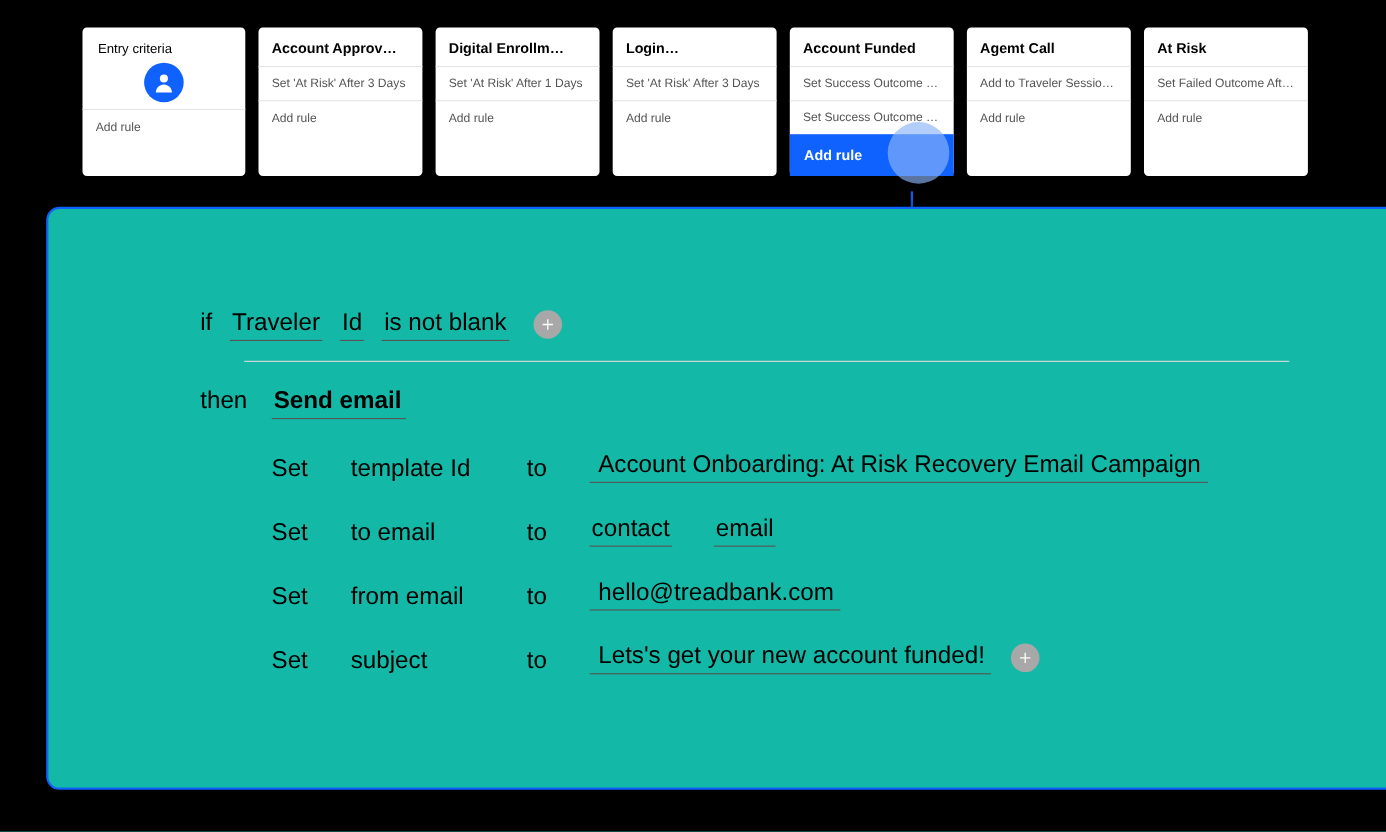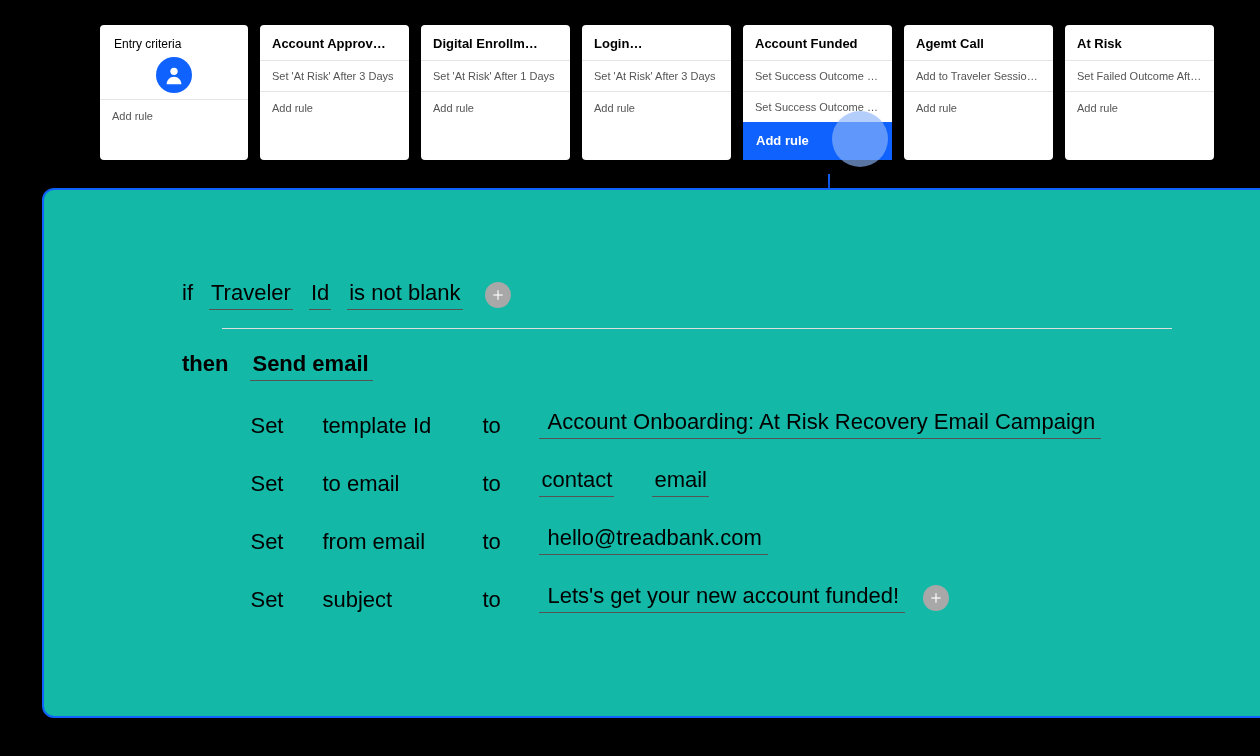--- a/index.html
+++ b/index.html
@@ -10,21 +10,20 @@
       height: 756px;
       position: relative;
       overflow: hidden;
     }
 
     .stages-row {
       display: flex;
       gap: 12px;
       padding: 25px 115px 0 75px;
       position: relative;
-      margin-left: 25px;
     }
 
     .stage-card {
       background: #fff;
       border-radius: 4px;
       width: 149px;
       flex-shrink: 0;
       padding: 0;
       overflow: visible;
       position: relative;
@@ -159,21 +158,21 @@
       flex-shrink: 0;
     }
     .plus-btn svg { width: 14px; height: 14px; stroke: #fff; stroke-width: 2; }
 
     .divider-h {
       border-top: 1px solid #ddd;
       margin: 10px 120px 22px 178px;
     }
 
     .then-block { display: flex; padding-left: 138px; gap: 22px; }
-    .then-label { font-size: 22px; font-weight: 700; padding-top: 0; }
+    .then-label { font-size: 22px; font-weight: 400; padding-top: 0; }
     .then-content { flex: 1; }
 
     .action-head {
       font-size: 22px;
       border-bottom: 1.5px solid #555;
       padding: 0 4px 3px 2px;
       display: inline-block;
       margin-bottom: 28px;
       cursor: pointer;
       font-weight: bold;

